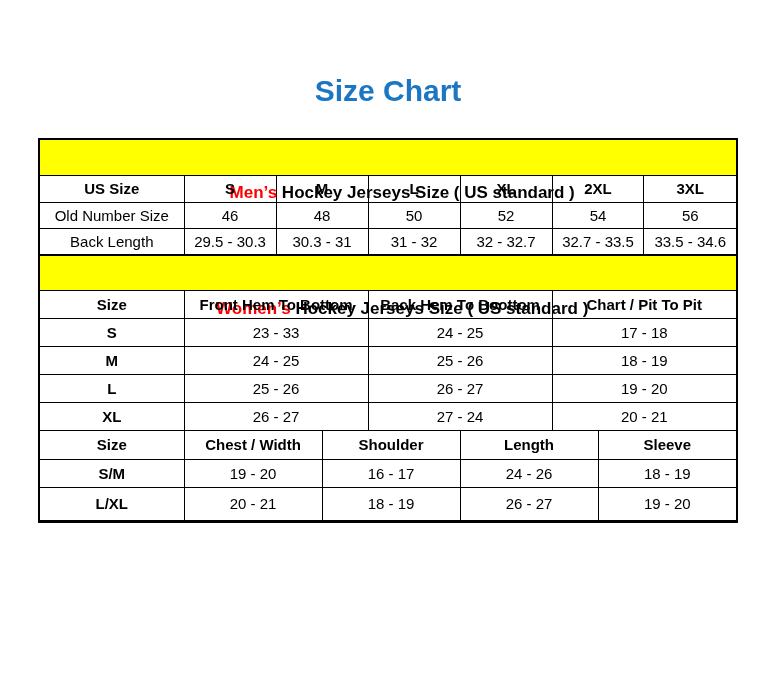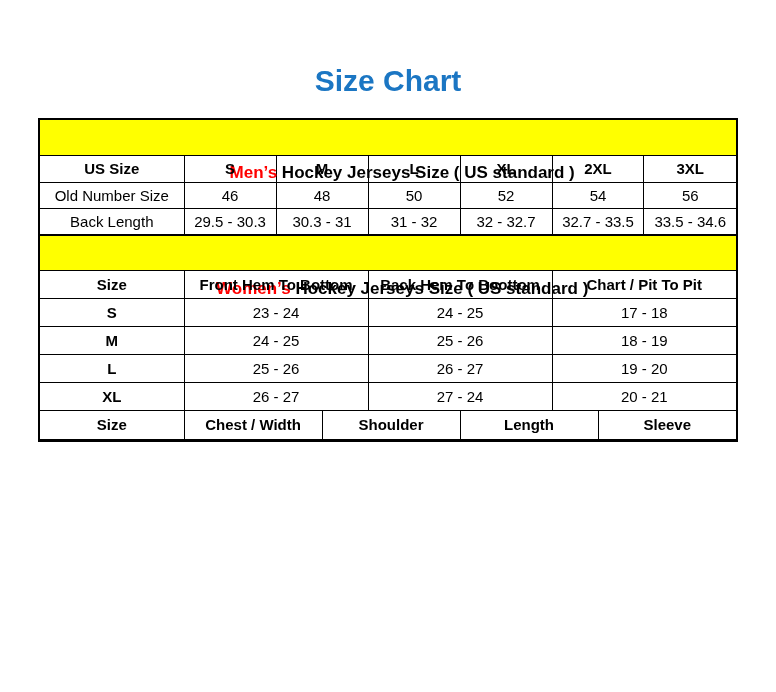--- a/index.html
+++ b/index.html
@@ -12,21 +12,21 @@
   html, body {
     margin: 0;
     padding: 0;
     background: #ffffff;
     width: 776px;
     height: 692px;
     font-family: "Liberation Sans", sans-serif;
     color: #000;
   }
   .page-title {
-    margin: 0;
+    margin: 10px;
     padding-top: 64px;
     padding-bottom: 20px;
     text-align: center;
     font-size: 30px;
     font-weight: bold;
     color: var(--title-blue, #1b76c3);
     letter-spacing: 0px;
   }
   .chart-wrap {
     width: 700px;
@@ -149,21 +149,21 @@
           <tr>
             <th>Size</th>
             <th>Front Hem To Bottom</th>
             <th>Back Hem To <span class="squiggle">Boottom</span></th>
             <th>Chart / Pit To Pit</th>
           </tr>
         </thead>
         <tbody>
           <tr>
             <td>S</td>
-            <td>23 - 24</td>
+            <td>23 - 33</td>
             <td>24 - 25</td>
             <td>17 - 18</td>
           </tr>
           <tr>
             <td>M</td>
             <td>24 - 25</td>
             <td>25 - 26</td>
             <td>18 - 19</td>
           </tr>
           <tr>
@@ -192,17 +192,31 @@
         <thead>
           <tr>
             <th>Size</th>
             <th>Chest / Width</th>
             <th>Shoulder</th>
             <th>Length</th>
             <th>Sleeve</th>
           </tr>
         </thead>
         <tbody>
+          <tr>
+            <td>S/M</td>
+            <td>19 - 20</td>
+            <td>16 - 17</td>
+            <td>24 - 26</td>
+            <td>18 - 19</td>
+          </tr>
+          <tr>
+            <td>L/XL</td>
+            <td>20 - 21</td>
+            <td>18 - 19</td>
+            <td>26 - 27</td>
+            <td>19 - 20</td>
+          </tr>
         </tbody>
       </table>
 
   </div>
 </div>
 
 </body></html>

